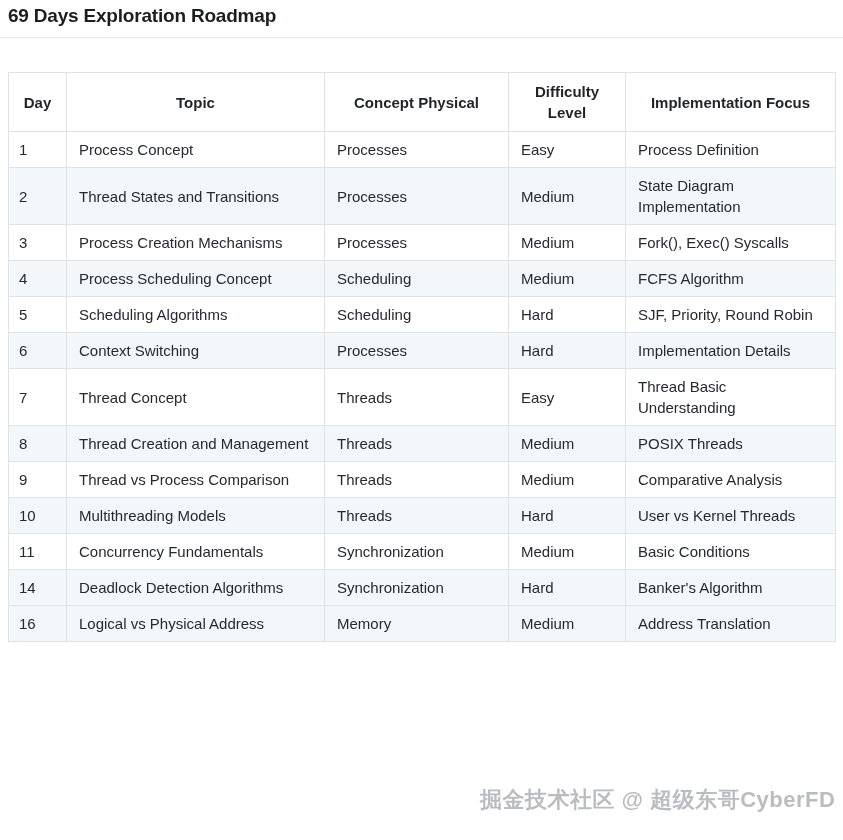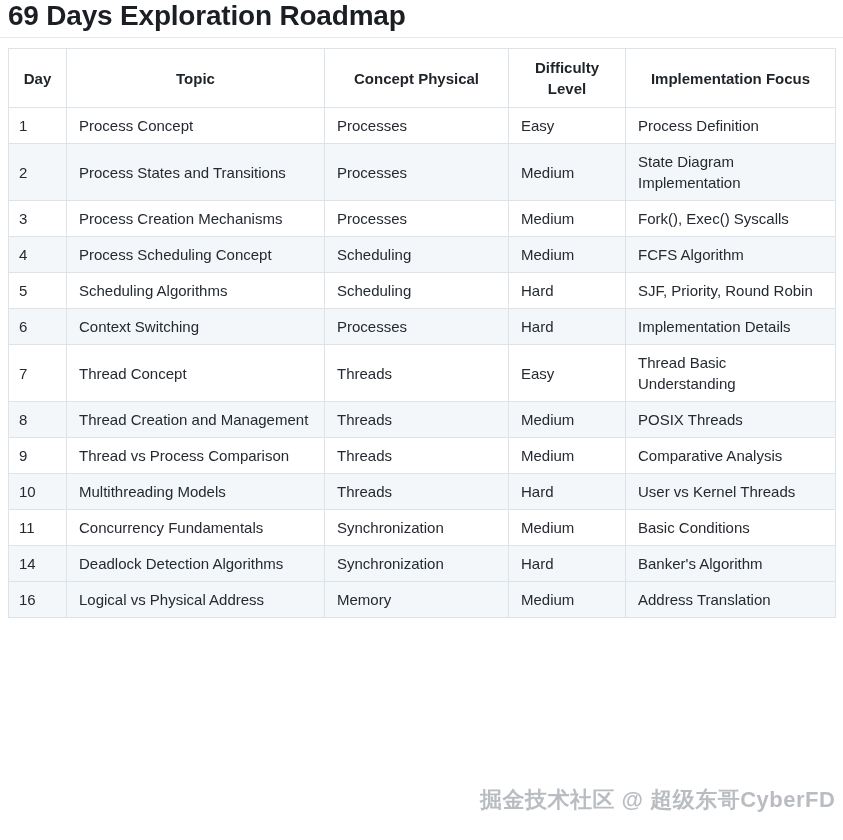--- a/index.html
+++ b/index.html
@@ -10,37 +10,37 @@
   body {
     width: 843px;
     height: 840px;
     position: relative;
     overflow: hidden;
     font-family: "Liberation Sans", "DejaVu Sans", sans-serif;
     color: #252a31;
   }
   .title {
     margin: 2px 8px 0 8px;
-    font-size: 28px;
+    font-size: 19px;
     line-height: 28px;
     font-weight: 700;
     color: #1b1f24;
     letter-spacing: -0.2px;
   }
   .title-rule {
     height: 1px;
     background: #e6e9ec;
     margin-top: 7px;
     width: 100%;
   }
   table.roadmap {
     border-collapse: collapse;
     table-layout: fixed;
     width: 827px;
-    margin: 10px 8px 0 8px;
+    margin: 34px 8px 0 8px;
     background: #ffffff;
   }
   table.roadmap th,
   table.roadmap td {
     border: 1px solid #dce3e9;
     font-size: 15px;
     line-height: 21px;
     vertical-align: middle;
     word-wrap: break-word;
   }
@@ -103,21 +103,21 @@
     <tbody>
         <tr>
           <td class="day-col">1</td>
           <td>Process Concept</td>
           <td>Processes</td>
           <td>Easy</td>
           <td>Process Definition</td>
         </tr>
         <tr class="striped">
           <td class="day-col">2</td>
-          <td>Process States and Transitions</td>
+          <td>Thread States and Transitions</td>
           <td>Processes</td>
           <td>Medium</td>
           <td>State Diagram Implementation</td>
         </tr>
         <tr>
           <td class="day-col">3</td>
           <td>Process Creation Mechanisms</td>
           <td>Processes</td>
           <td>Medium</td>
           <td>Fork(), Exec() Syscalls</td>

